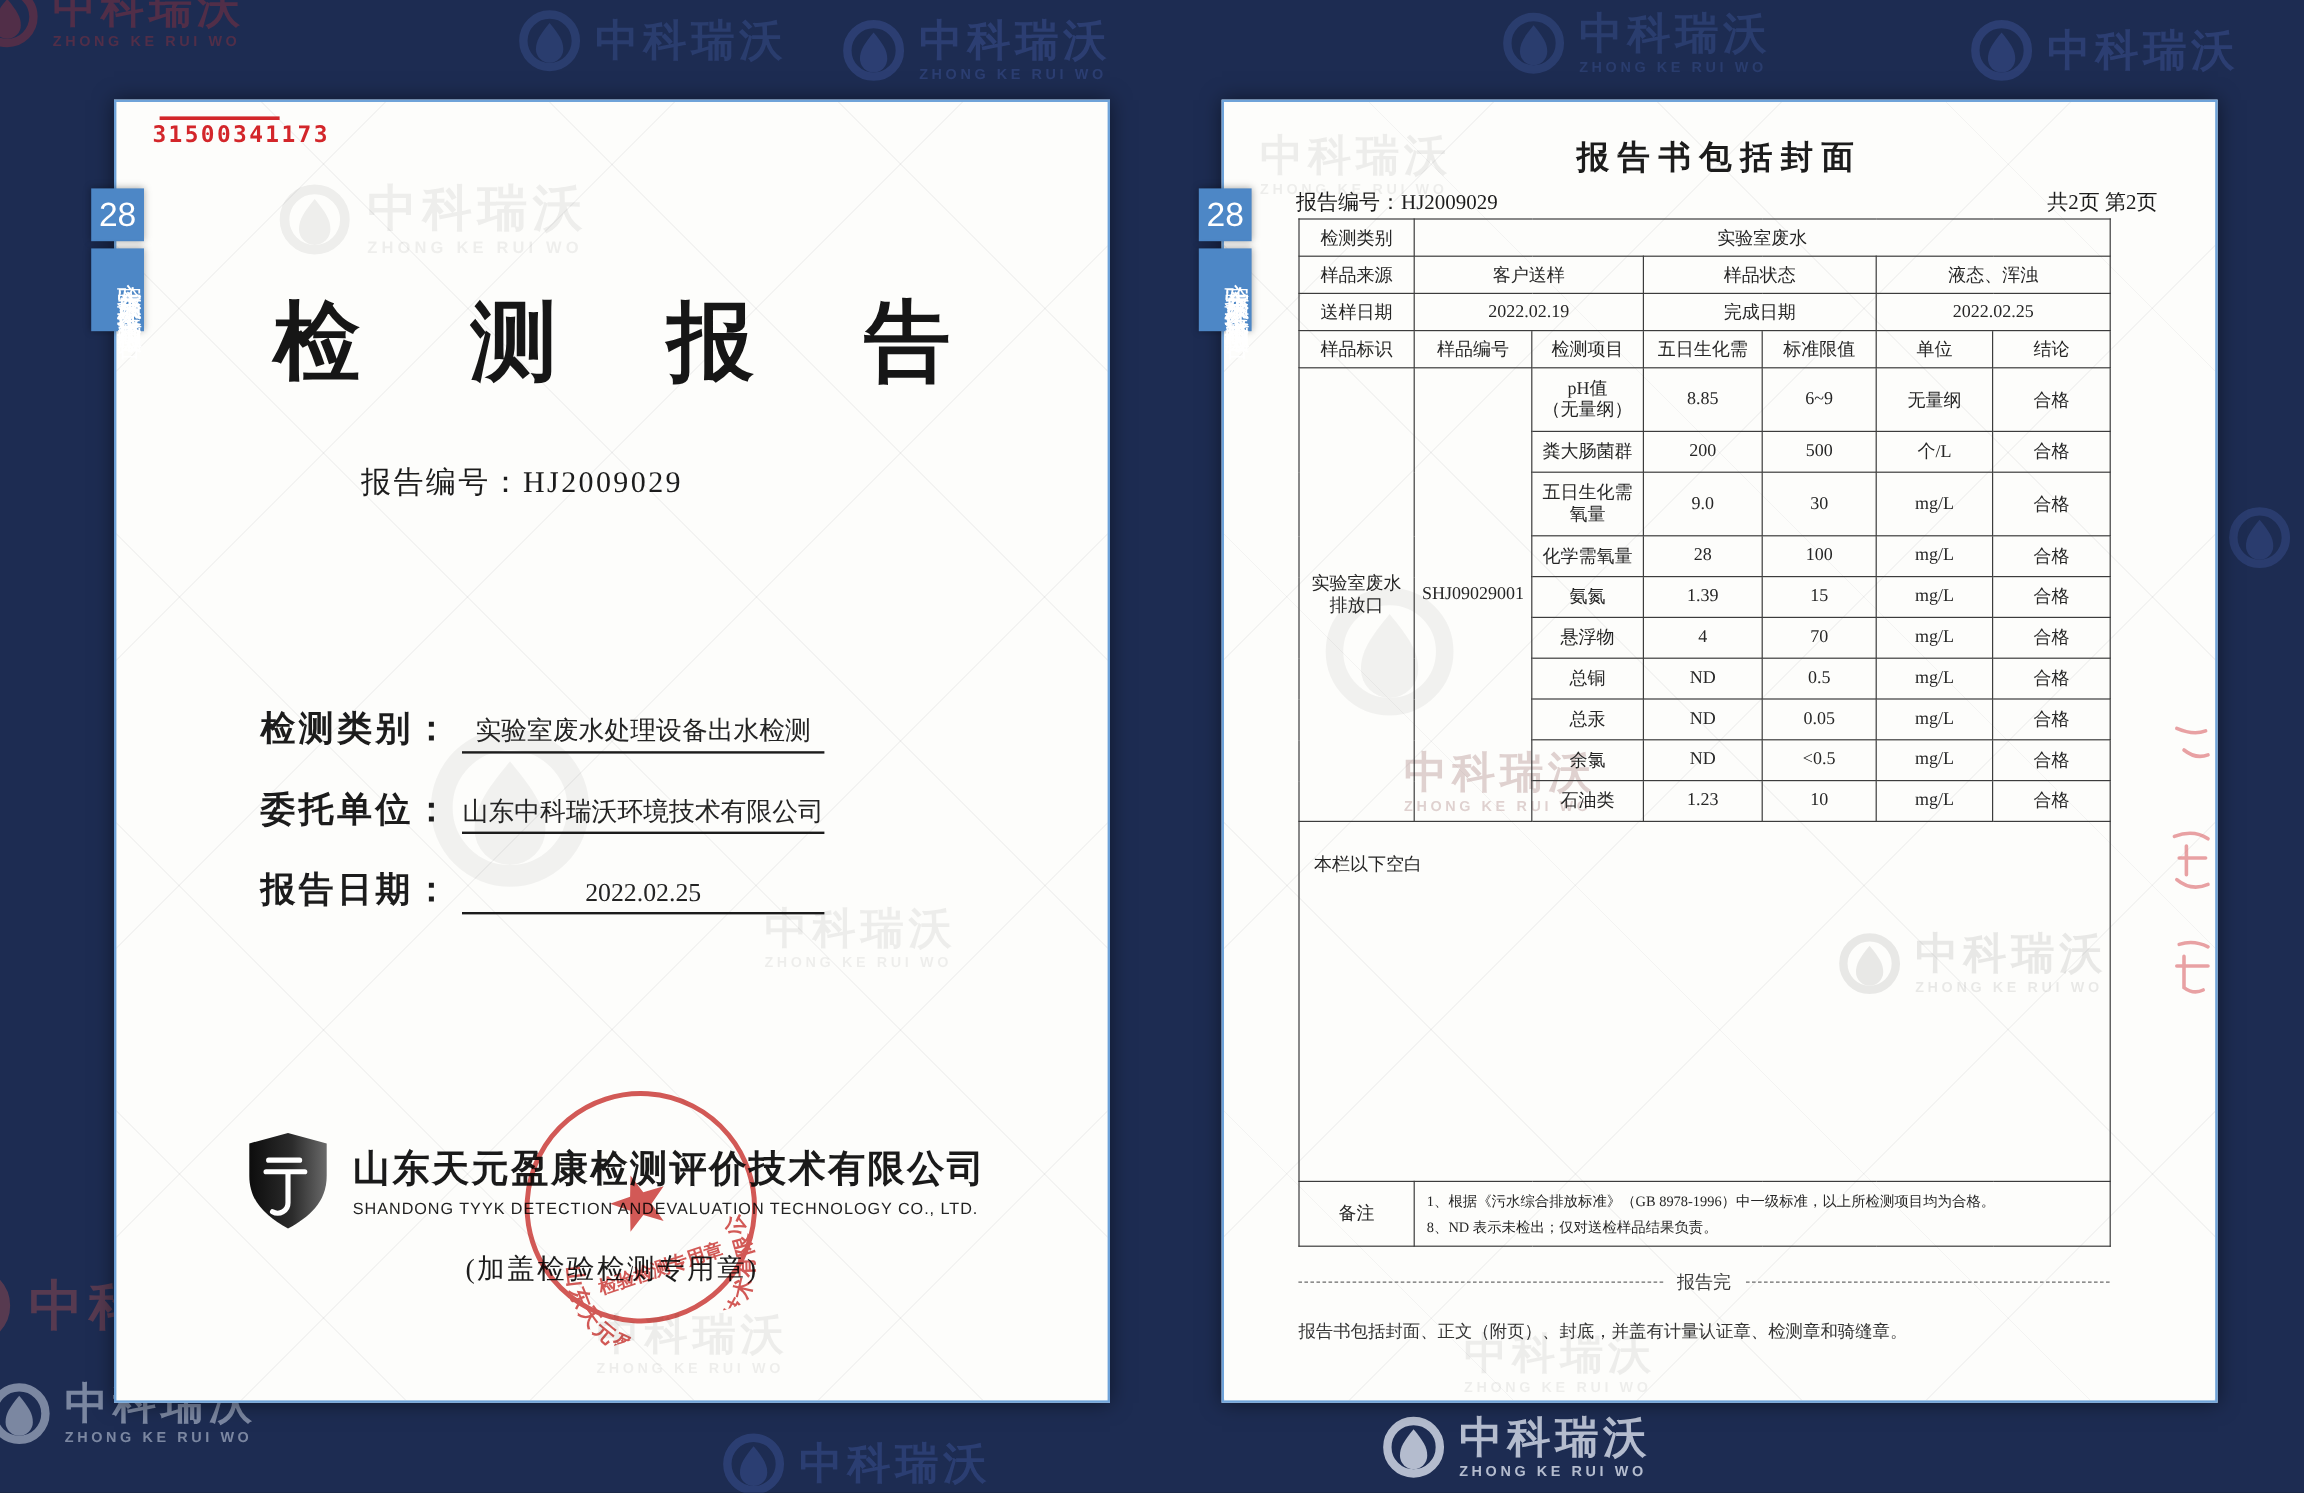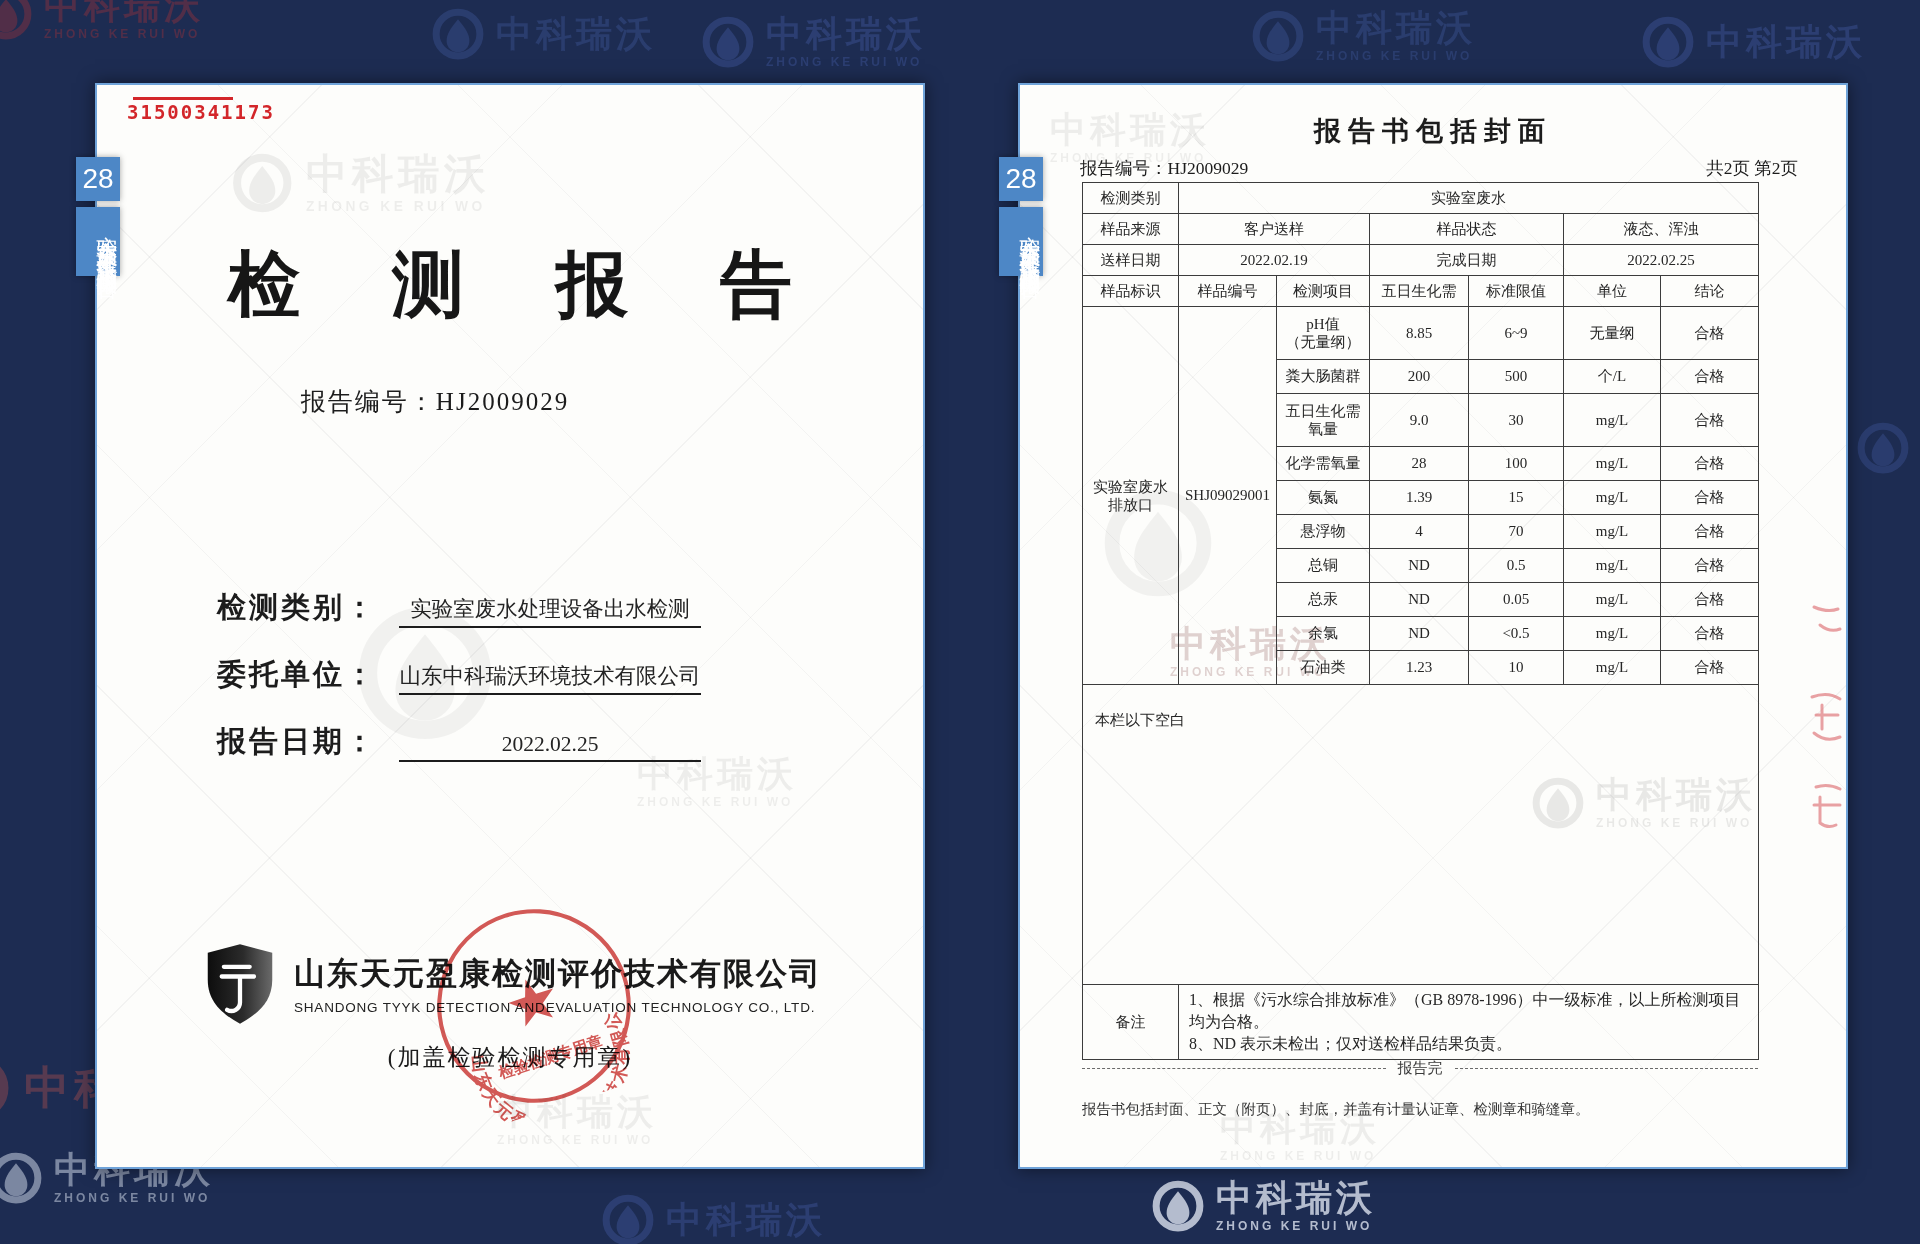--- a/index.html
+++ b/index.html
@@ -57,21 +57,21 @@
     position:absolute; top:150px; left:0; width:100%;
     text-align:center; font-size:72px; font-weight:bold;
     letter-spacing:92px; padding-left:92px; line-height:100px; color:#161616;
   }
   .cover-no { position:absolute; top:300px; left:0; width:100%; text-align:center; font-size:25px; letter-spacing:2px; padding-right:150px; }
 
   .cover-fields { position:absolute; top:503px; left:120px; }
   .cfield { margin-bottom:27px; white-space:nowrap; }
   .cfield .lbl { font-size:29px; font-weight:bold; letter-spacing:3px; }
   .cfield .val {
-    display:inline-block; width:302px; margin-left:22px; border-bottom:2px solid #1c1c1c;
+    display:inline-block; width:302px; margin-left:8px; border-bottom:2px solid #1c1c1c;
     text-align:center; font-size:21.5px; padding-bottom:3px; vertical-align:bottom; color:#242424;
   }
 
   .company-block { position:absolute; top:856px; left:105px; display:flex; align-items:center; gap:16px; }
   .shield { width:76px; height:86px; }
   .company-cn { font-family:"Liberation Sans","DejaVu Sans",sans-serif; font-size:31px; font-weight:bold; letter-spacing:2px; color:#1a1a1a; }
   .company-en { font-family:"Liberation Sans","DejaVu Sans",sans-serif; font-size:13.5px; letter-spacing:.8px; color:#222; margin-top:5px; }
   .seal-note { position:absolute; top:957px; left:0; width:100%; text-align:center; font-size:23px; letter-spacing:2px; }
 
   .stamp { position:absolute; top:818px; left:334px; width:206px; height:206px; transform:rotate(-18deg); opacity:.8; z-index:4; mix-blend-mode:multiply; }
@@ -84,21 +84,21 @@
   .r-meta { position:absolute; top:71px; left:60px; right:48px; display:flex; justify-content:space-between; font-size:17.5px; }
 
   .rtable { position:absolute; top:97px; left:62px; width:676px; border-collapse:collapse; table-layout:fixed; }
   .rtable td { border:1px solid #3c3c3c; text-align:center; font-size:15px; color:#262626; padding:1px 2px; }
   .rtable tr.info-r td { height:31px; }
   .rtable tr.dr td { height:34px; }
   .rtable tr.dr.tall td { height:53px; }
   .rtable .stack span { display:block; line-height:18px; }
   .rtable tr.blank-row td { height:300px; vertical-align:top; text-align:left; padding:26px 12px; font-size:15px; }
   .rtable tr.remark-row td { height:54px; }
-  .rtable td.rem { text-align:left; font-size:16px; line-height:22px; padding:4px 10px; }
+  .rtable td.rem { text-align:left; font-size:12px; line-height:22px; padding:4px 10px; }
 
   .end-line { position:absolute; top:974px; left:62px; width:676px; display:flex; align-items:center; gap:12px; font-size:15px; color:#3a3a3a; }
   .end-line::before, .end-line::after { content:""; flex:1; border-top:1.6px dashed #6a6a6a; }
   .footer-note { position:absolute; top:1015px; left:62px; font-size:14.5px; color:#333; }
 
   .edge-seal { position:absolute; right:2px; top:492px; width:38px; height:270px; opacity:.55; }
 </style>
 </head>
 <body>
 

